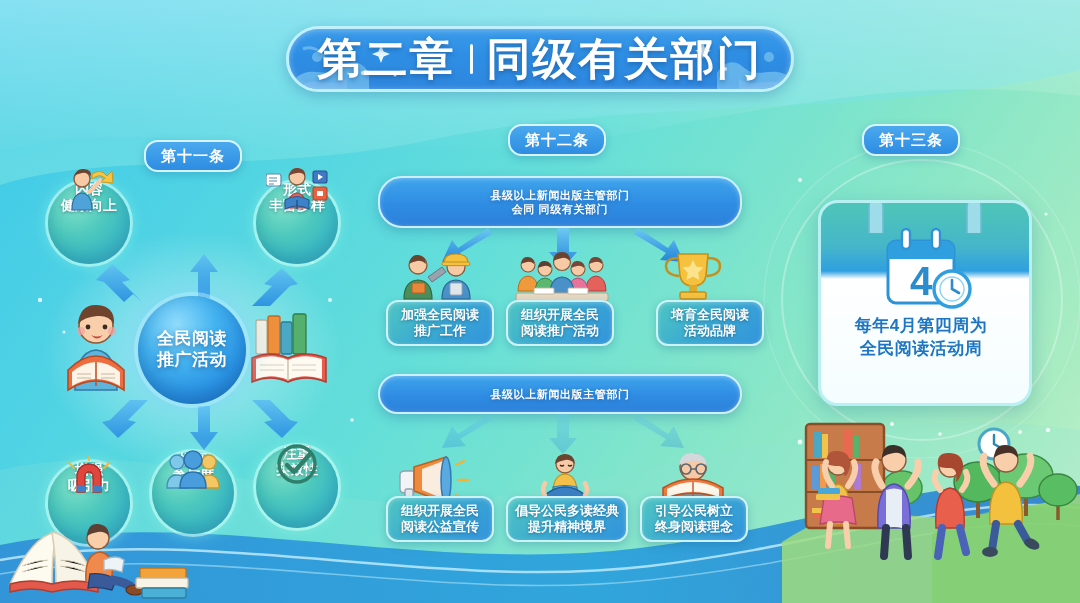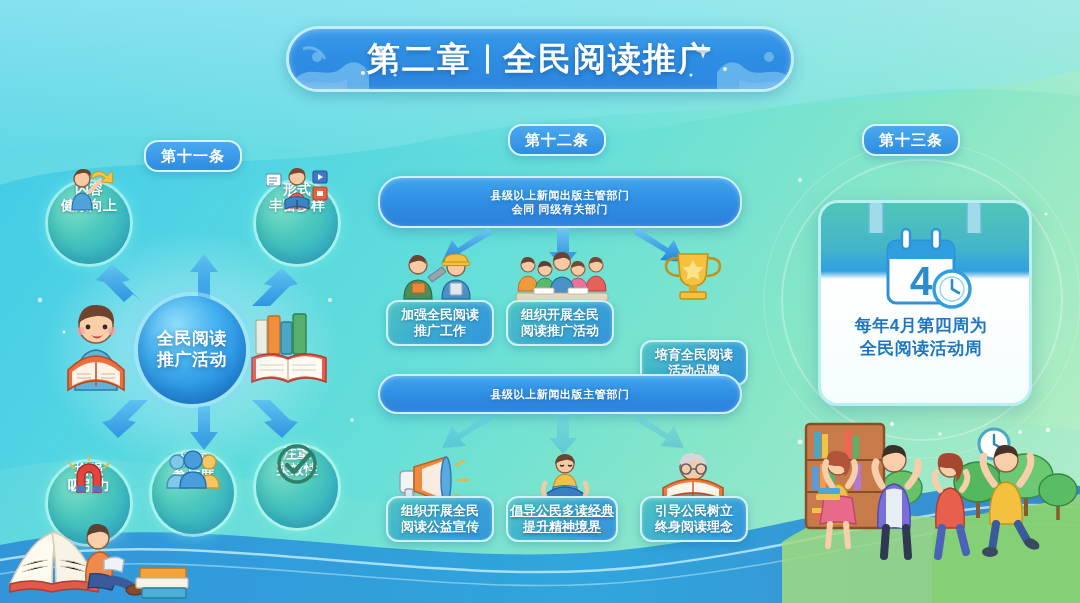--- a/index.html
+++ b/index.html
@@ -30,21 +30,21 @@
     background: linear-gradient(180deg, #3a9bea 0%, #2e8ee4 45%, #2f86de 100%);
     border: 3px solid #bff0fb;
     box-shadow: 0 4px 14px rgba(18,80,140,.28), inset 0 1px 6px rgba(255,255,255,.35);
     overflow: hidden;
   }
   .title-text {
     position: absolute; inset: 0;
     display: flex; align-items: center; justify-content: center;
     gap: 10px;
     color: #ffffff;
-    font-size: 33px;
+    font-size: 44px;
     font-weight: bold;
     letter-spacing: 2px;
     text-shadow: 0 2px 5px rgba(10,60,110,.45);
     white-space: nowrap;
     z-index: 3;
   }
   .title-div {
     display: inline-block;
     width: 3px; height: 30px;
     background: #ffffff;
@@ -251,21 +251,21 @@
           <circle cx="74" cy="44" r="2"></circle>
             <circle cx="106" cy="46" r="1.6"></circle>
           <circle cx="436" cy="40" r="2"></circle>
             <circle cx="402" cy="46" r="1.5"></circle>
         </g>
       </svg>
     </div>
     <div class="title-text">
       <span>第二章</span>
       <span class="title-div"></span>
-      <span>全民阅读推广</span>
+      <span>同级有关部门</span>
     </div>
   </div>
 
   <div class="pill" style="left:144px; top:124px;margin-top:16px;">第十一条</div>
   <div class="pill" style="left:508px; top:124px;">第十二条</div>
   <div class="pill" style="left:862px; top:124px;">第十三条</div>
 
   <svg style="position:absolute; left:40px; top:250px; width:330px; height:210px;" viewBox="0 0 330 210">
     <defs>
       <linearGradient id="arrA" x1="0" y1="1" x2="0" y2="0">
@@ -446,21 +446,21 @@
     <path d="M50,8 q12,0 12,8 q0,9 -13,10" fill="none" stroke="#c2901b" stroke-width="2.4"></path>
     <path d="M35,10 l3.2,6.6 l7.3,1 l-5.3,5.1 l1.3,7.3 l-6.5,-3.5 l-6.5,3.5 l1.3,-7.3 l-5.3,-5.1 l7.3,-1 Z" fill="#fbe38e"></path>
     <rect x="31" y="35" width="8" height="8" fill="#e0a92a"></rect>
     <rect x="22" y="42" width="26" height="7" rx="2" fill="#f5c13e" stroke="#c2901b" stroke-width="1.5"></rect>
   </svg>
 
   <div class="card" style="left:386px; top:300px;">加强全民阅读
 推广工作</div>
   <div class="card" style="left:506px; top:300px;">组织开展全民
 阅读推广活动</div>
-  <div class="card" style="left:640px; top:300px;margin-top:40px;">培育全民阅读
+  <div class="card" style="left:656px; top:300px;">培育全民阅读
 活动品牌</div>
 
   <div class="banner" style="left:378px; top:374px; width:364px; height:40px;">县级以上新闻出版主管部门</div>
 
   <svg style="position:absolute; left:398px; top:412px; width:330px; height:44px;" viewBox="0 0 330 44">
     <g fill="url(#arrB)">
       <path d="M90,2 L60,22 L54,14 L44,36 L68,34 L62,27 L94,8 Z" opacity=".28"></path>
       <path d="M159,2 L159,26 L151,26 L165,42 L179,26 L171,26 L171,2 Z" opacity=".28"></path>
       <path d="M240,2 L270,22 L276,14 L286,36 L262,34 L268,27 L236,8 Z" opacity=".28"></path>
     </g>
@@ -497,21 +497,21 @@
     <circle cx="46" cy="17" r="5" fill="none" stroke="#5a6672" stroke-width="1.7"></circle>
     <path d="M36,17 h5" stroke="#5a6672" stroke-width="1.5"></path>
     <path d="M18,48 q0,-18 20,-19 q20,1 20,19 Z" fill="#8f8f8f" stroke="#646464" stroke-width="1.2"></path>
     <path d="M8,36 q14,-9 30,-9 q16,0 30,9 l0,12 q-14,-7 -30,-7 q-16,0 -30,7 Z" fill="#ef7a3e" stroke="#b8511f" stroke-width="1.5"></path>
     <path d="M12,37 q13,-7 26,-7 q13,0 26,7 l0,8 q-13,-5 -26,-5 q-13,0 -26,5 Z" fill="#fdf6ea"></path>
     <path d="M38,30 v16" stroke="#c4522a" stroke-width="1.4"></path>
   </svg>
 
   <div class="card" style="left:386px; top:496px;">组织开展全民
 阅读公益宣传</div>
-  <div class="card" style="left:506px; top:496px; width:112px;text-decoration:underline;">倡导公民多读经典
+  <div class="card" style="left:506px; top:496px; width:122px;">倡导公民多读经典
 提升精神境界</div>
   <div class="card" style="left:640px; top:496px;">引导公民树立
 终身阅读理念</div>
 
   <div class="calpanel">
     <svg class="calrings" viewBox="0 0 208 40">
       <rect x="48" y="6" width="14" height="40" rx="7" fill="#9fdce9" stroke="#6cbcd4" stroke-width="1.6"></rect>
       <rect x="146" y="6" width="14" height="40" rx="7" fill="#9fdce9" stroke="#6cbcd4" stroke-width="1.6"></rect>
     </svg>
     <svg style="position:absolute; left:55px; top:22px; width:102px; height:90px;" viewBox="0 0 102 90">

